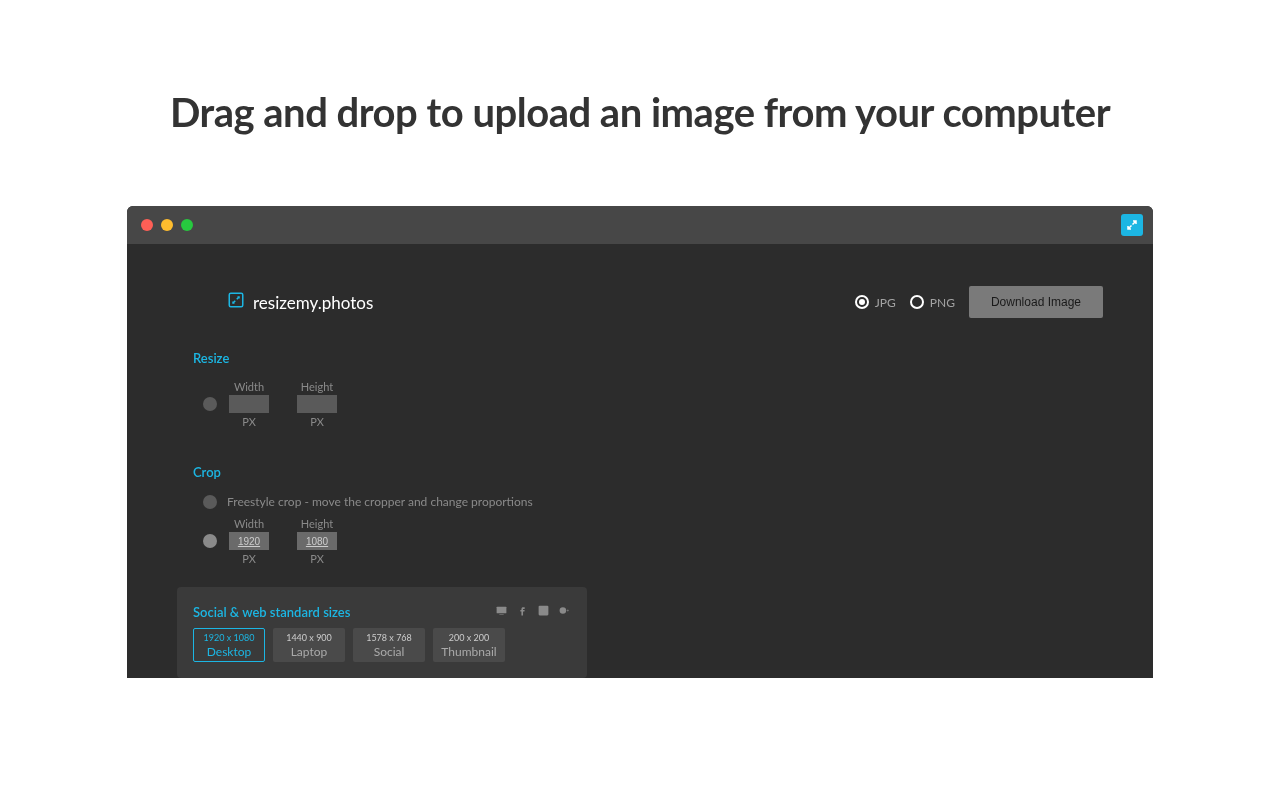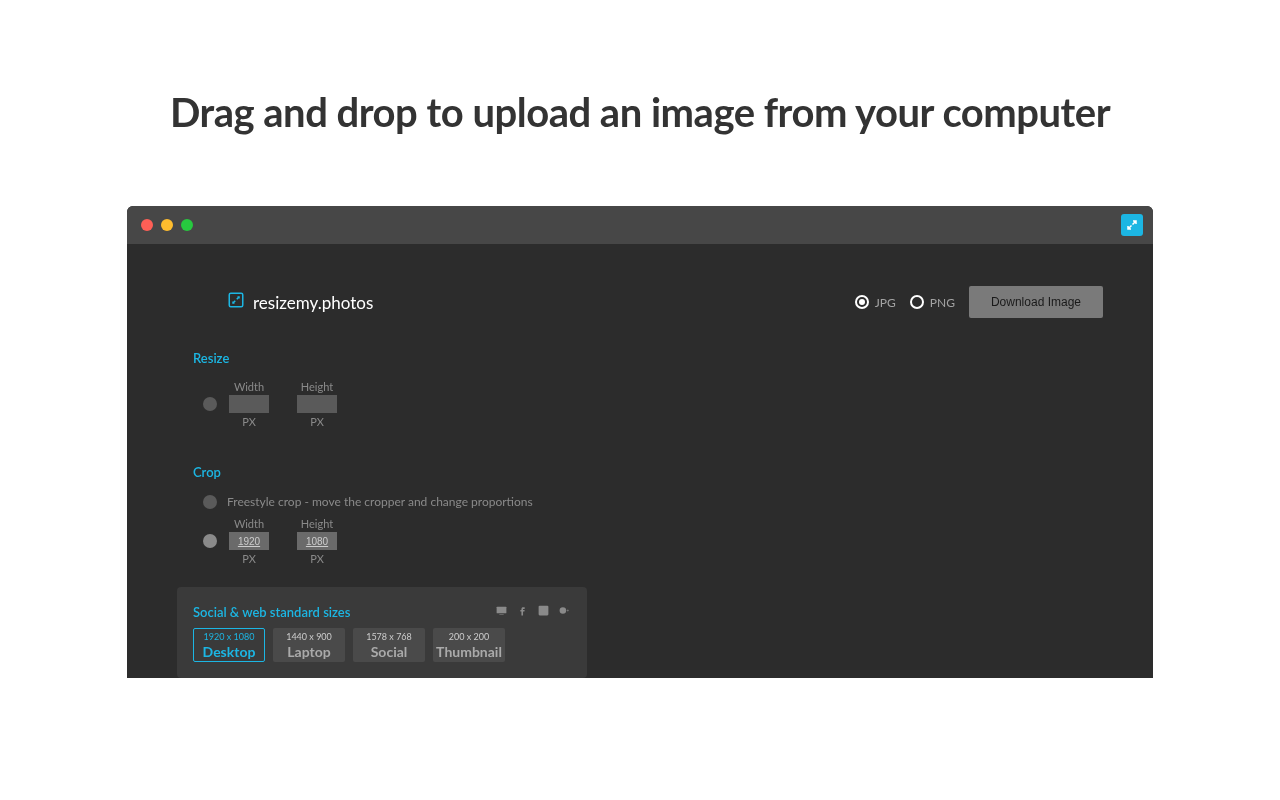--- a/index.html
+++ b/index.html
@@ -226,22 +226,21 @@
   background: transparent;
   border: 1px solid #1cb6e3;
 }
 .size-tile.active .tile-dim, .size-tile.active .tile-name { color: #1cb6e3; }
 .tile-dim {
   color: #cccccc;
   font-size: 9px;
 }
 .tile-name {
   color: #aaaaaa;
-  font-size: 14px;
-  font-weight: bold;
+  font-size: 12px;
 }
 .dropzone {
   border: 1.5px dashed #9a9a9a;
   border-radius: 2px;
   height: 150px;
   display: flex;
   flex-direction: column;
   align-items: center;
   justify-content: center;
   gap: 18px;

